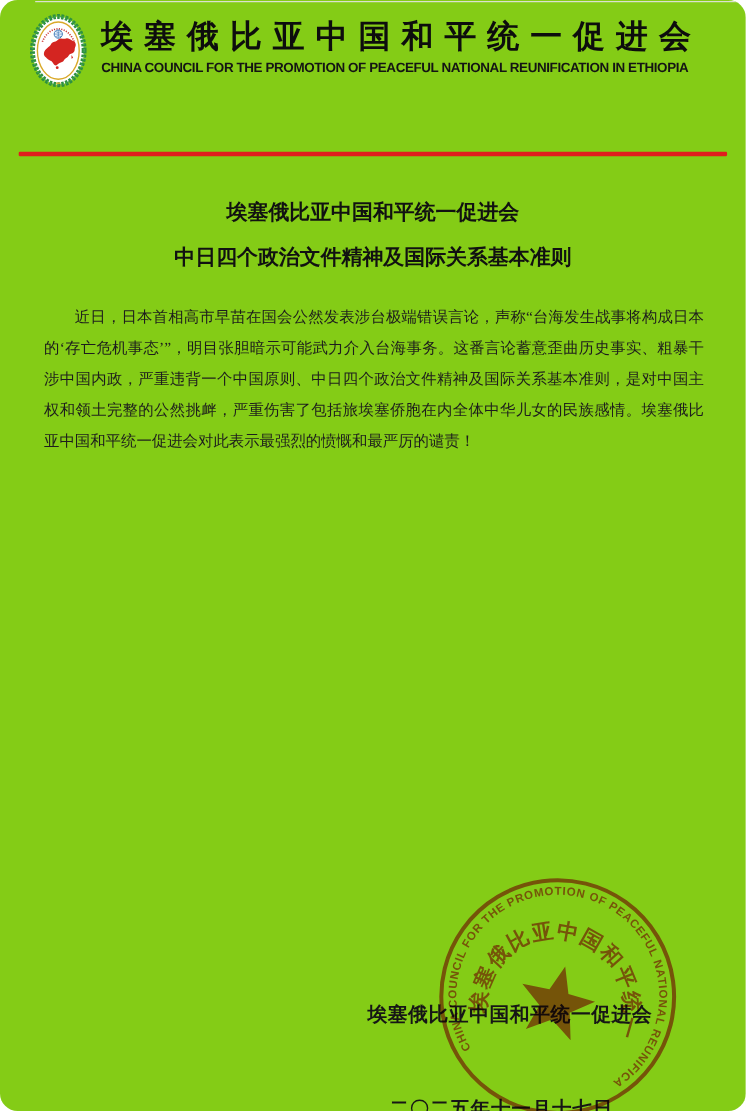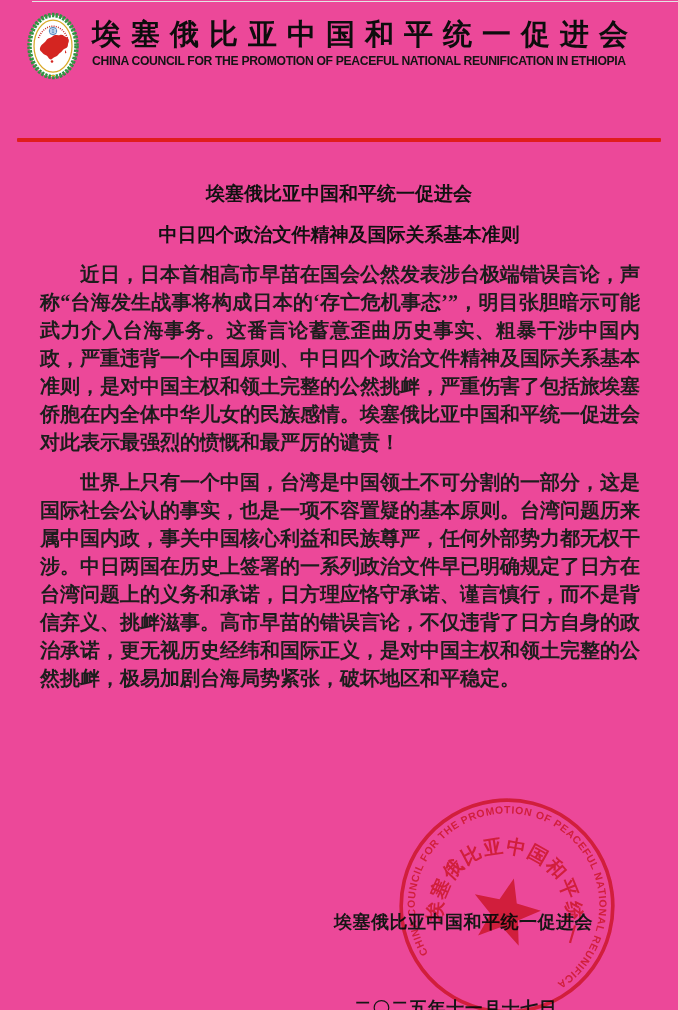--- a/index.html
+++ b/index.html
@@ -1,18 +1,18 @@
 <!DOCTYPE html>
 <html><head>
 <meta charset="utf-8">
 <style>
   html,body{margin:0;padding:0;background:#fff;}
   .page{
-    position:relative;width:678px;height:1010px;background:#ec4899;
-    font-family:"Liberation Serif",serif;overflow:hidden;
+    position:relative;width:678px;height:1010px;background:#84cc16;
+    font-family:"Liberation Serif",serif;overflow:hidden;border-radius:16px;
   }
   .top-hairline{position:absolute;top:1px;left:32px;right:0;height:0;border-top:1px solid #e4e4e4;}
   
   .header{display:flex;align-items:flex-start;padding:12px 18px 0 27px;}
   .logo{width:52px;height:68px;flex:0 0 auto;}
   .header-text{margin-left:13px;padding-top:6px;}
   .org-cn{
     font-size:29px;font-weight:700;color:#0d0d0d;letter-spacing:10px;
     white-space:nowrap;line-height:1.15;font-family:"Liberation Sans",sans-serif;
   }
@@ -21,22 +21,22 @@
     white-space:nowrap;margin-top:3px;font-family:"Liberation Sans",sans-serif;
   }
   
   .red-rule{height:4px;margin:58px 17px 0 17px;border-radius:1px;}
   
   .doc-title{;text-align:center;font-weight:700;color:#111;font-size:19px;line-height:22px;}
   .doc-title.first{margin-top:41px;}
   .doc-title.second{margin-top:19px;}
   
   .body-text{
-    margin:14px 38px 0 40px;color:#1d1d1d;font-size:20px;line-height:28px;
-    text-align:justify;font-weight:700;
+    margin:30px 38px 0 40px;color:#1d1d1d;font-size:14px;line-height:28px;
+    text-align:justify;font-weight:400;
   }
   .body-text p{margin:0 0 12px 0;text-indent:2em;}
   
   .sig-org{position:absolute;top:910px;left:334px;font-size:18px;color:#161616;letter-spacing:0.5px;font-weight:600;}
   .sig-date{position:absolute;top:996px;left:354px;font-size:17.5px;color:#161616;letter-spacing:1px;font-weight:600;}
   
   .seal{
     position:absolute;left:397px;top:796px;width:220px;height:220px;
     opacity:0.85;mix-blend-mode:multiply;pointer-events:none;
     transform:rotate(14deg);
@@ -74,21 +74,20 @@
     </div>
   </div>
 
   <div class="red-rule" style="background: rgb(224, 29, 29);"></div>
 
   <div class="doc-title first">埃塞俄比亚中国和平统一促进会</div>
   <div class="doc-title second">中日四个政治文件精神及国际关系基本准则</div>
 
   <div class="body-text">
     <p>近日，日本首相高市早苗在国会公然发表涉台极端错误言论，声称“台海发生战事将构成日本的‘存亡危机事态’”，明目张胆暗示可能武力介入台海事务。这番言论蓄意歪曲历史事实、粗暴干涉中国内政，严重违背一个中国原则、中日四个政治文件精神及国际关系基本准则，是对中国主权和领土完整的公然挑衅，严重伤害了包括旅埃塞侨胞在内全体中华儿女的民族感情。埃塞俄比亚中国和平统一促进会对此表示最强烈的愤慨和最严厉的谴责！</p>
-    <p>世界上只有一个中国，台湾是中国领土不可分割的一部分，这是国际社会公认的事实，也是一项不容置疑的基本原则。台湾问题历来属中国内政，事关中国核心利益和民族尊严，任何外部势力都无权干涉。中日两国在历史上签署的一系列政治文件早已明确规定了日方在台湾问题上的义务和承诺，日方理应恪守承诺、谨言慎行，而不是背信弃义、挑衅滋事。高市早苗的错误言论，不仅违背了日方自身的政治承诺，更无视历史经纬和国际正义，是对中国主权和领土完整的公然挑衅，极易加剧台海局势紧张，破坏地区和平稳定。</p>
   </div>
 
   <div class="sig-org">埃塞俄比亚中国和平统一促进会</div>
   <div class="sig-date">二〇二五年十一月十七日</div>
 
   <svg class="seal" viewBox="0 0 210 210" aria-hidden="true">
     <defs>
       <path id="sealRingPath" d="M 43,167 A 88 88 0 1 1 167,167"></path>
       <path id="sealArcPath" d="M 49,136 A 60 60 0 1 1 161,136"></path>
     </defs>

